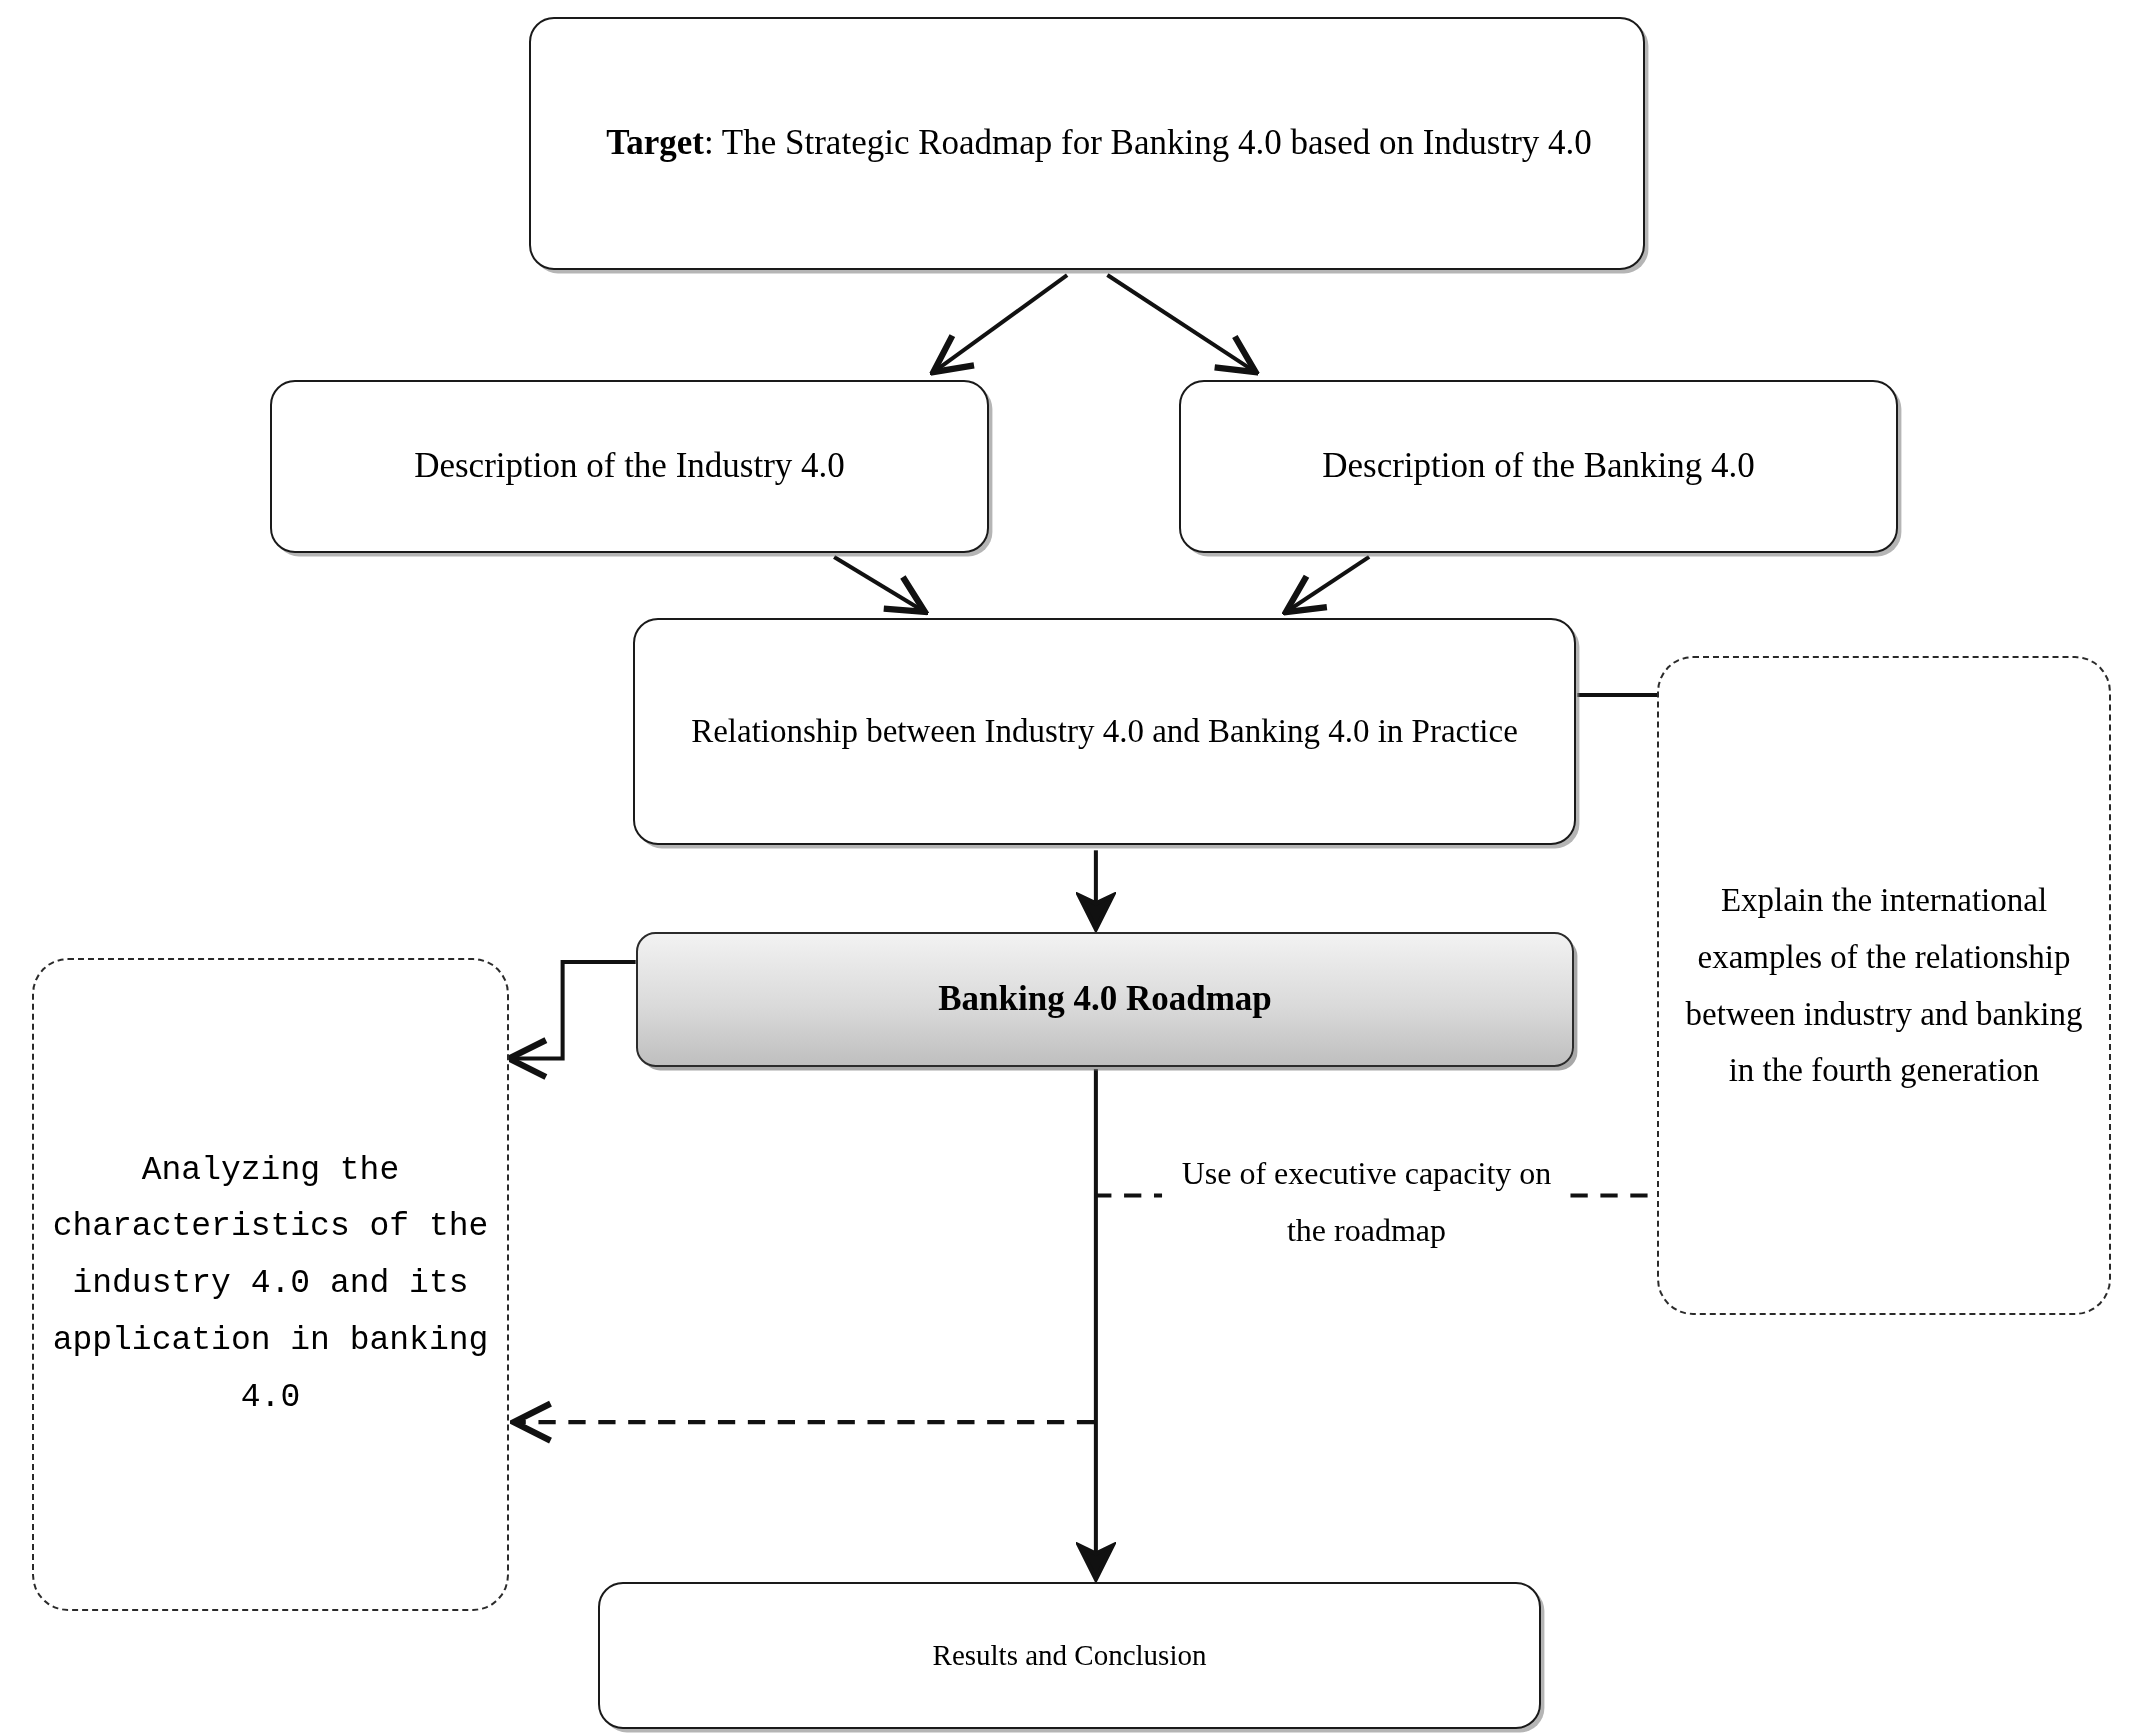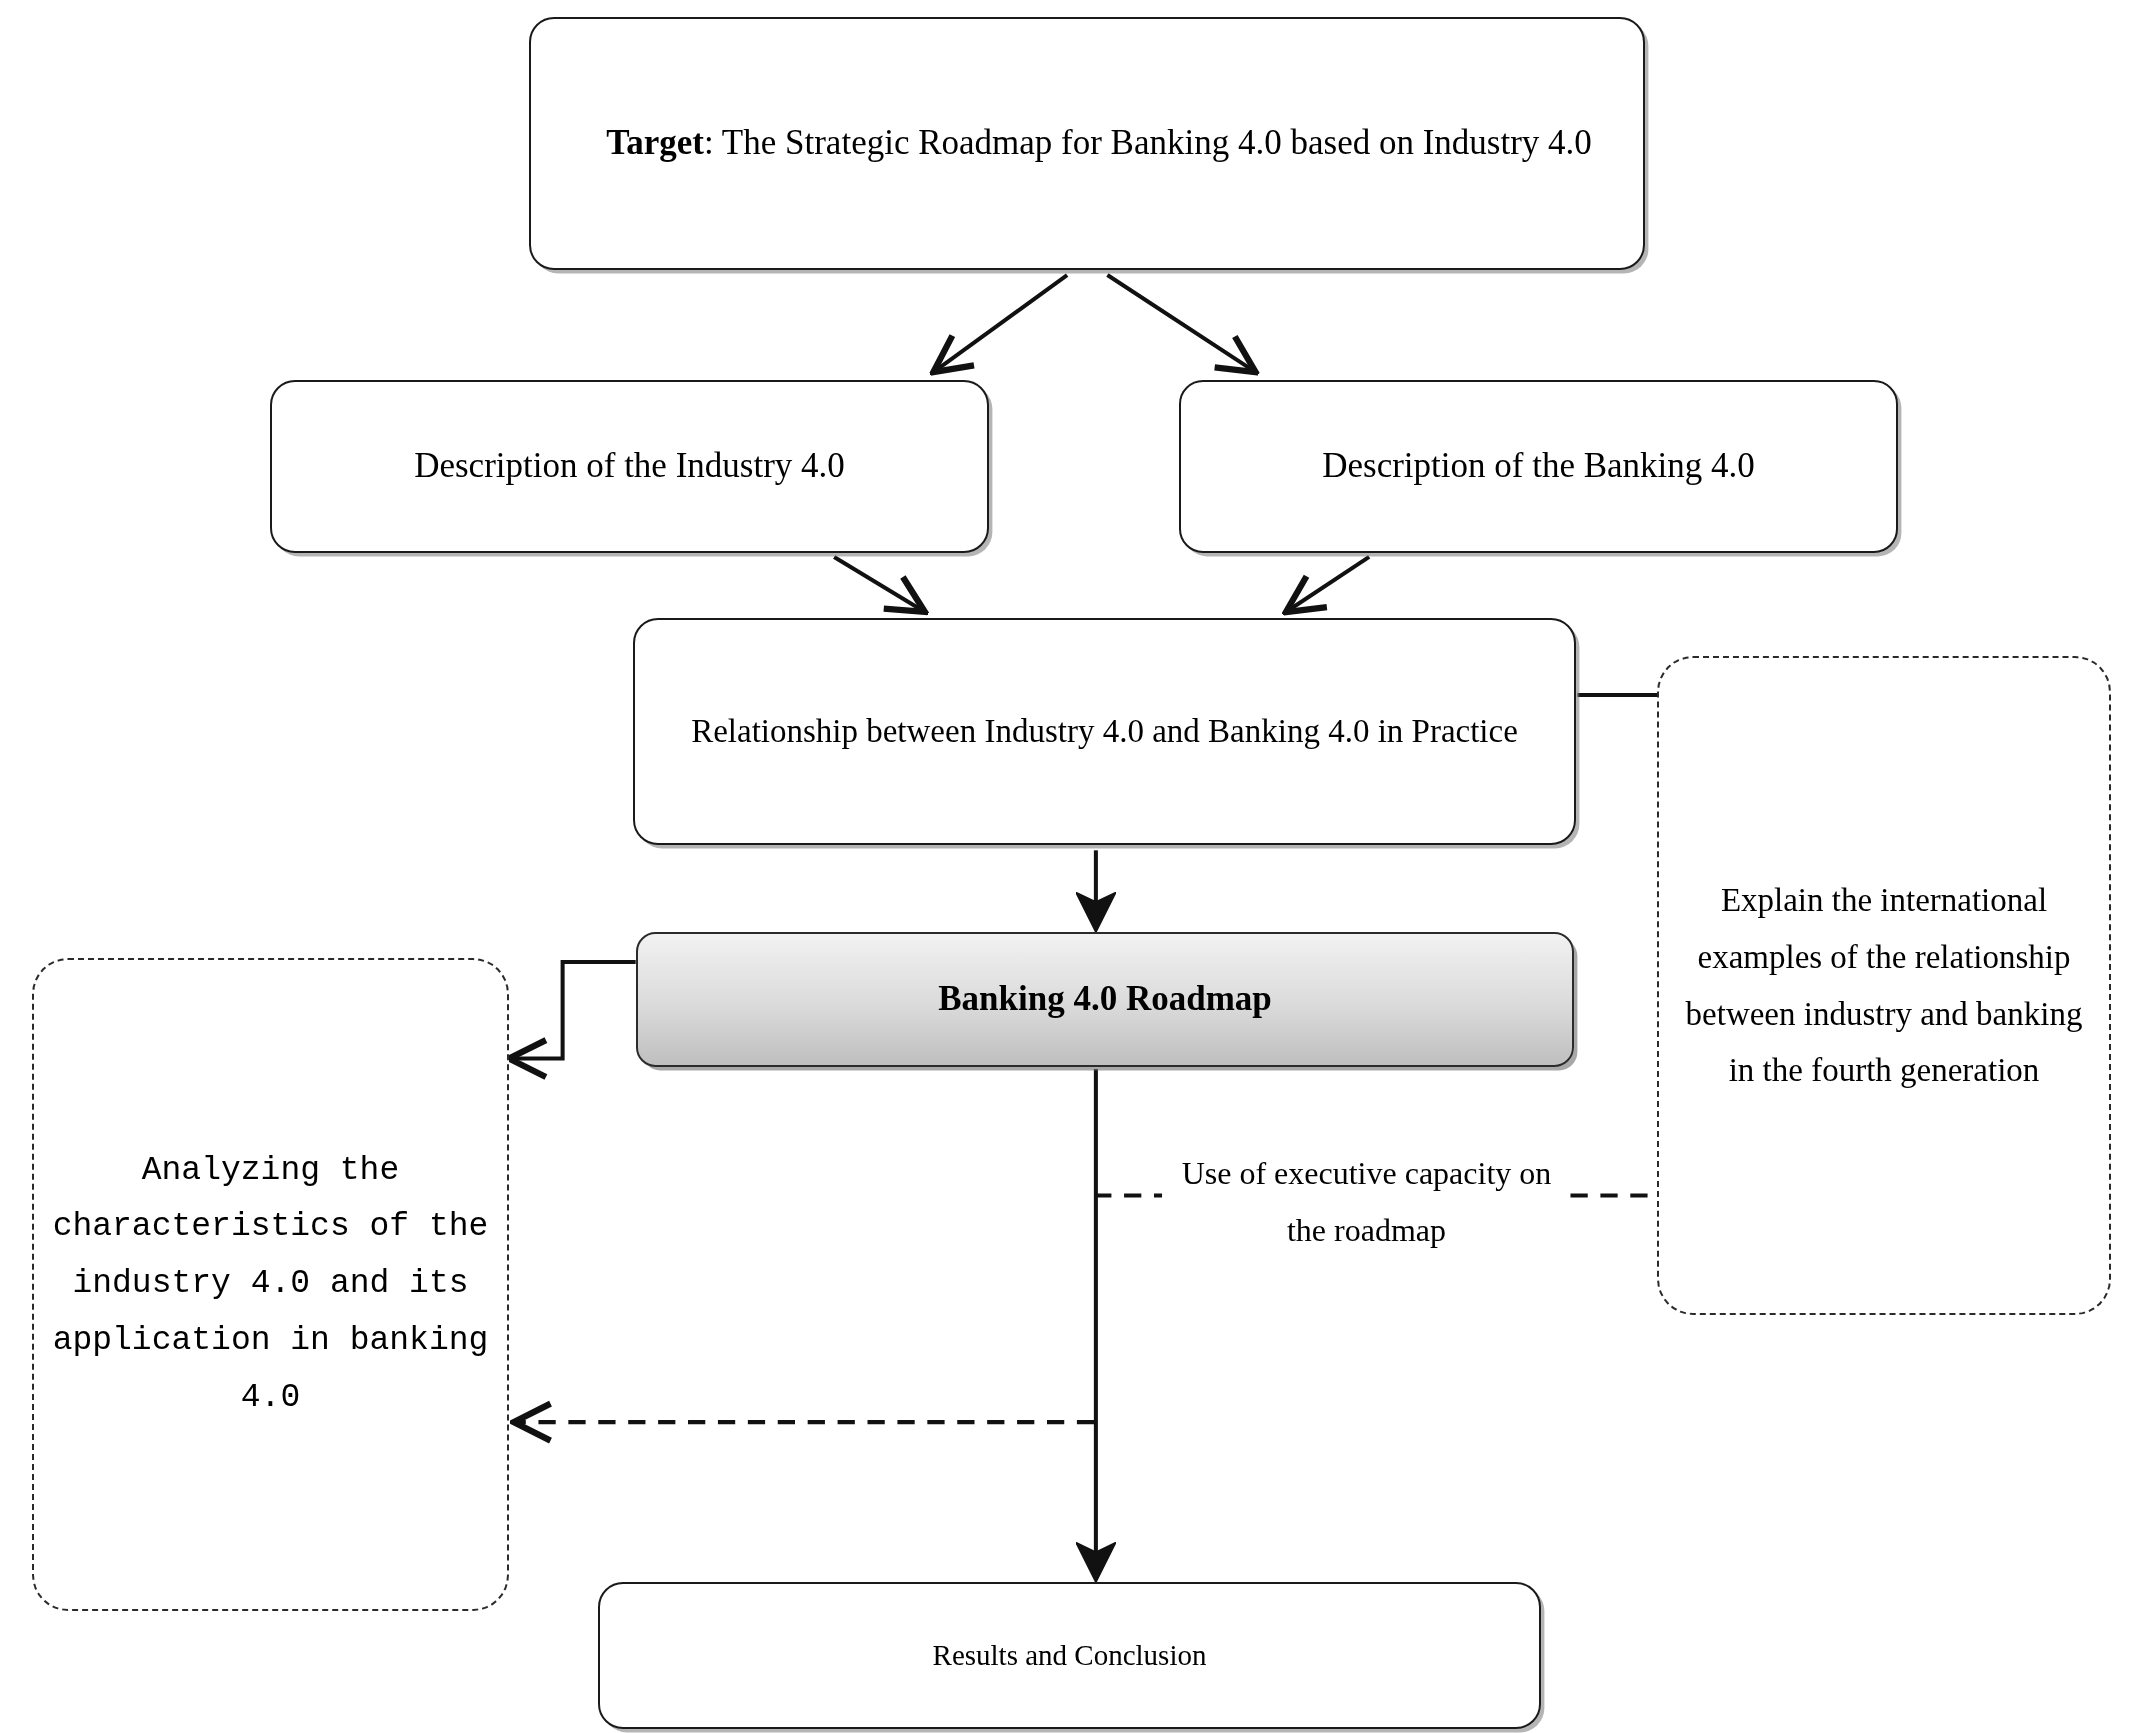--- a/index.html
+++ b/index.html
@@ -56,21 +56,21 @@
   .node.gradient {
     border: 2.9px solid #2b2b2b;
     border-radius: 19.6px;
     background: linear-gradient(to bottom, #f2f2f2 0%, #eaeaea 18%, #dadada 55%, #c6c6c6 88%, #bfbfbf 100%);
     box-shadow: 4.6px 4.6px 0 -1.2px rgba(110,110,110,0.6);
     font-weight: bold;
   }
   
   #node-target       { left: 529px;  top: 17px;   width: 1116px; height: 253px;  font-size: 35px; padding-left: 24px; }
   #node-desc-industry{ left: 270px;  top: 380px;  width: 719px; height: 173px;  font-size: 35px; justify-content: flex-end; }
-  #node-desc-banking { left: 1179px; top: 380px;  width: 719px; height: 173px;  font-size: 35px; border-radius: 24px; }
+  #node-desc-banking { left: 1179px; top: 380px;  width: 719px; height: 173px;  font-size: 35px; }
   #node-relationship { left: 633px; top: 618px; width: 943px; height: 227px;  font-size: 33px; }
   #node-roadmap      { left: 636px; top: 932px; width: 938px; height: 135px;  font-size: 35px; }
   #node-results      { left: 598px; top: 1582px; width: 943px; height: 147px;  font-size: 29px; }
   #node-explain      { left: 1657px; top: 656px; width: 454px;  height: 659px; font-size: 33px; }
   #node-analyzing    { left: 32px;   top: 958px; width: 477px;  height: 653px; font-size: 33px; font-family: Liberation Mono, monospace; }
 
   #node-explain .node-text,
   #node-analyzing .node-text { line-height: 1.72; padding: 0 15px; }
 
   

